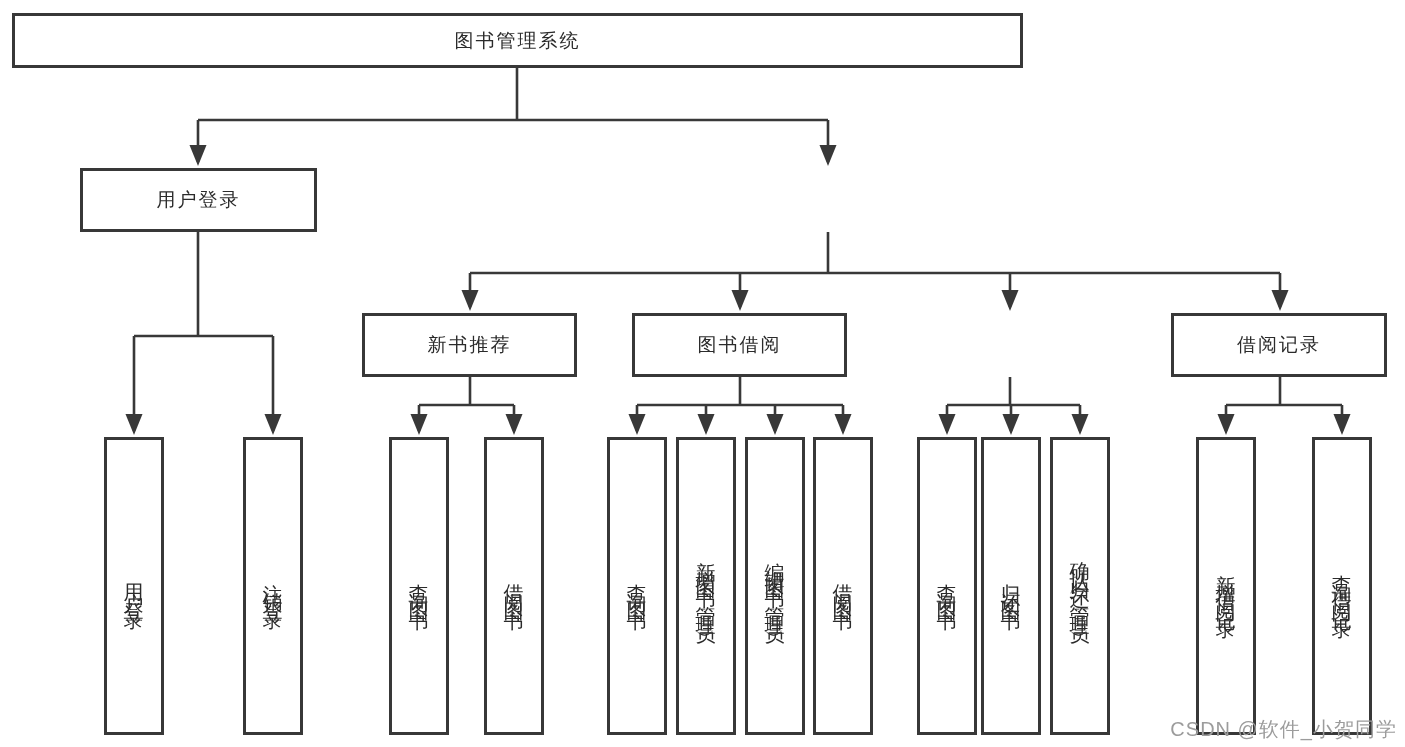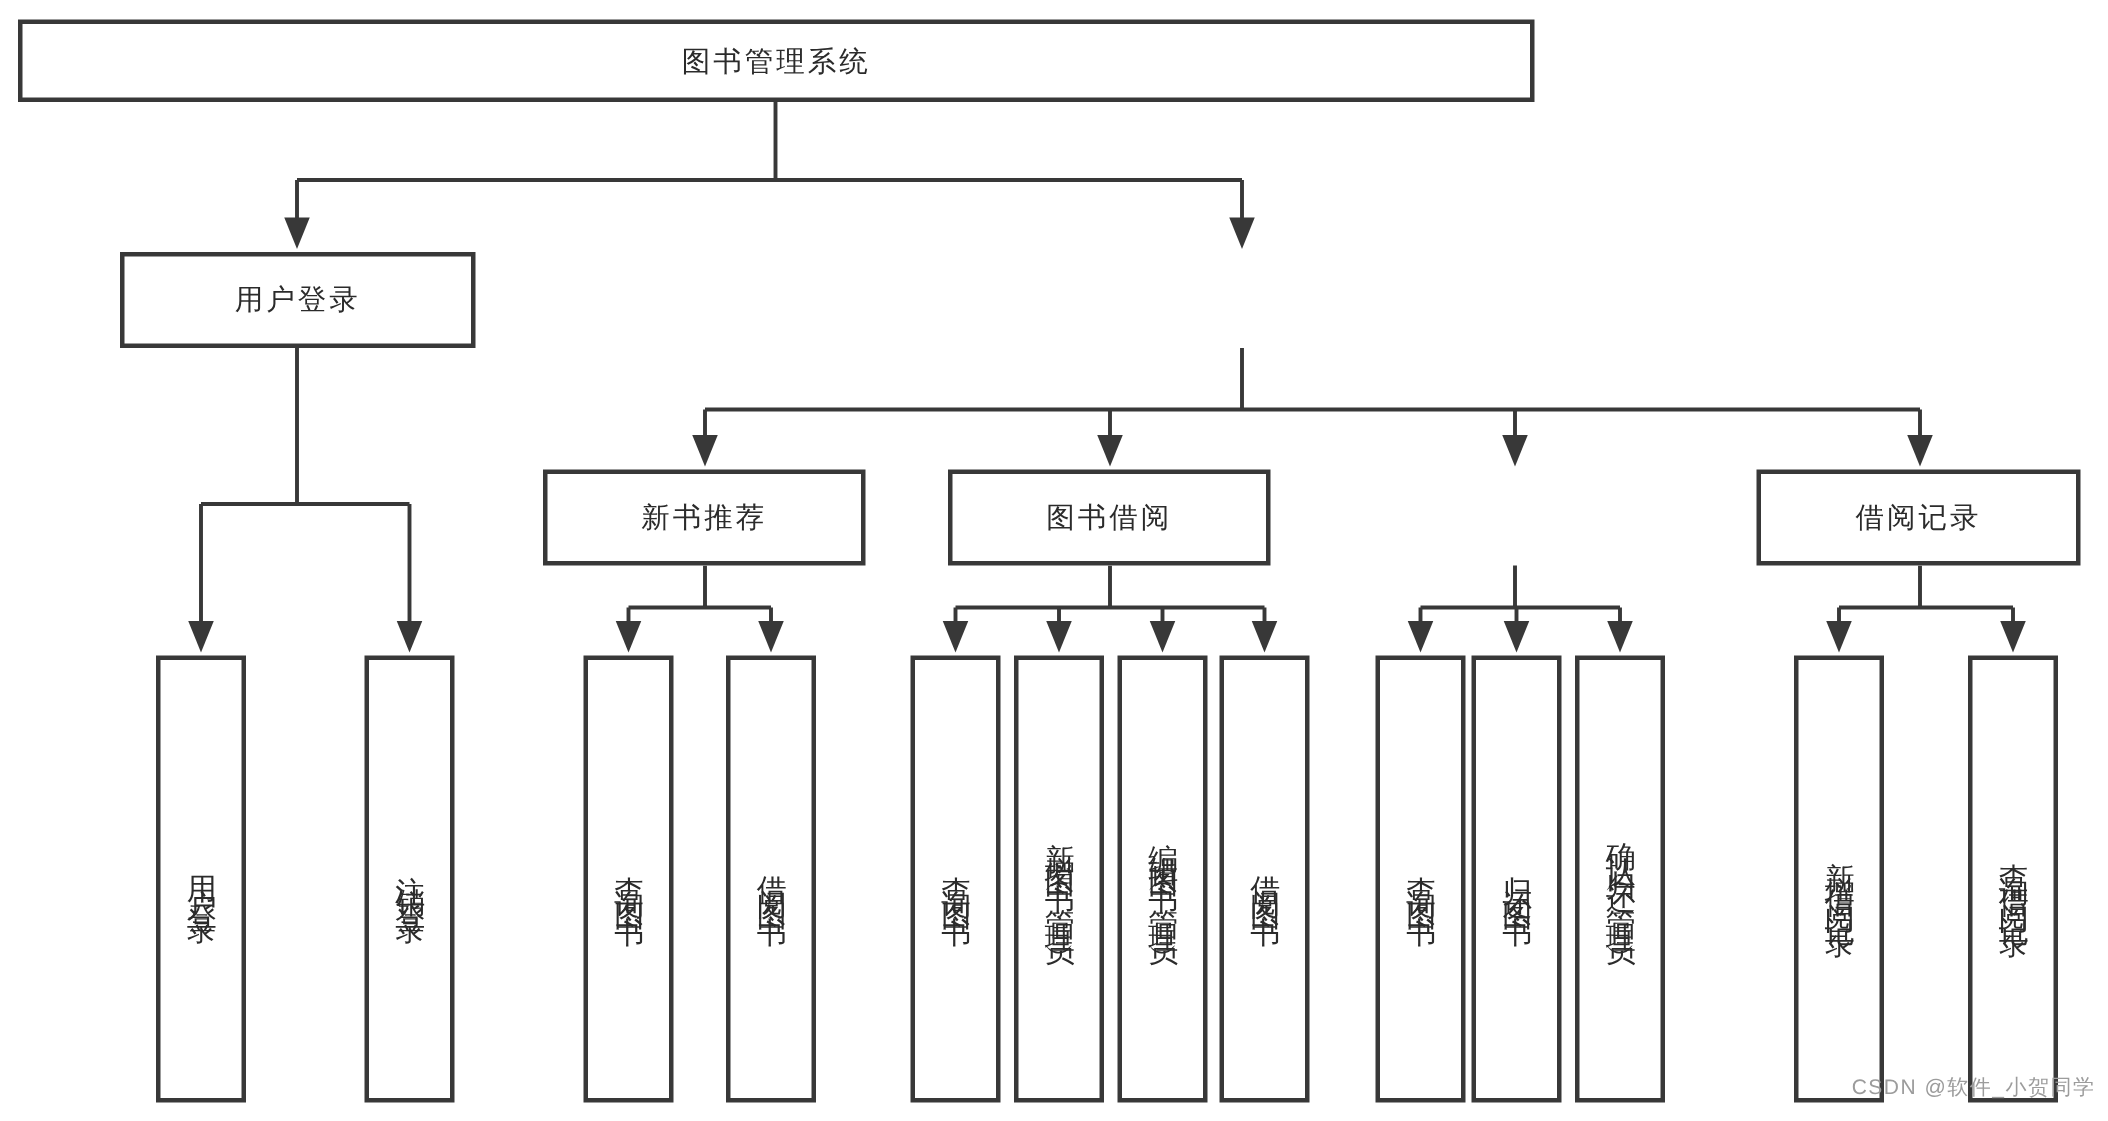--- a/index.html
+++ b/index.html
@@ -39,21 +39,21 @@
     writing-mode:vertical-rl;
     text-orientation:mixed;
     font-size:20px;
     letter-spacing:9px;
     line-height:1;
   }
   .watermark{
     position:absolute;
     top:716px;
     right:8px;
-    font-size:14px;
+    font-size:20px;
     color:var(--wm);
     letter-spacing:1px;
     white-space:nowrap;
   }
 </style>
 </head>
 <body>
 
 <div class="canvas">
 

